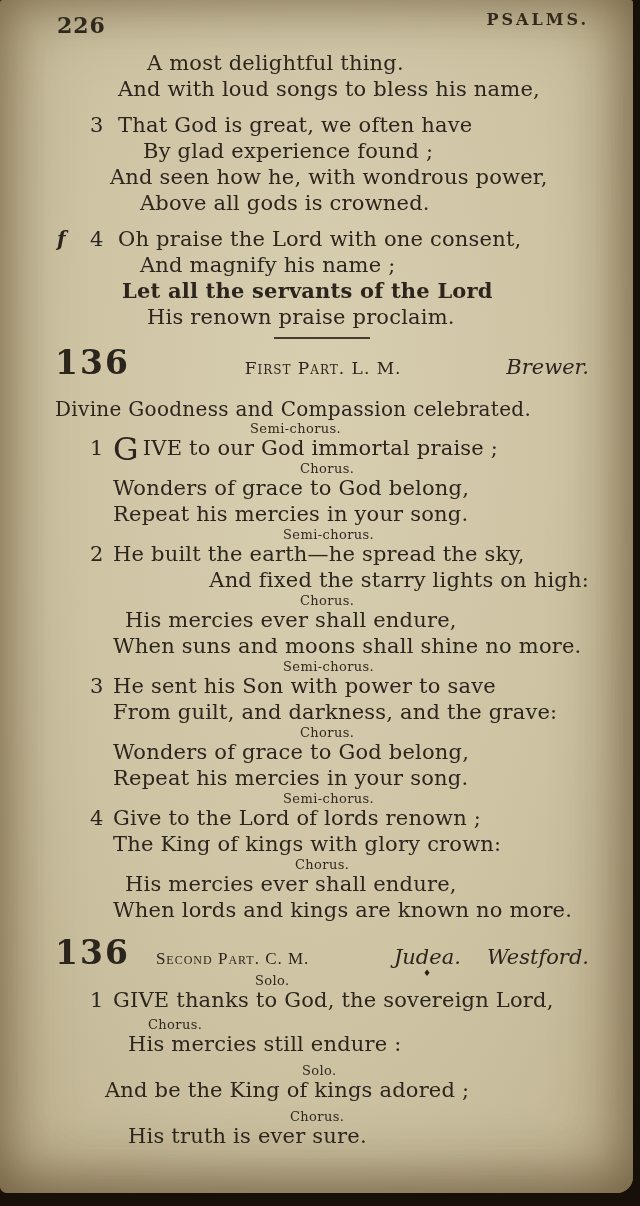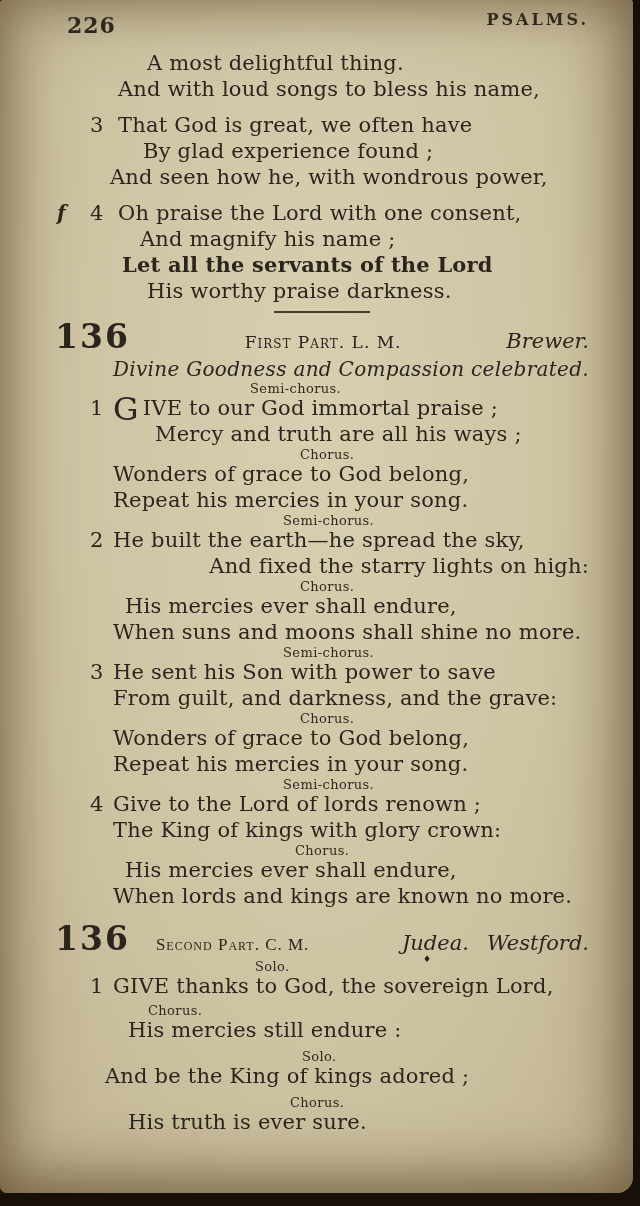--- a/index.html
+++ b/index.html
@@ -6,76 +6,76 @@
   .photo{position:relative;width:640px;height:1206px;background:#171008;
          font-family:"DejaVu Serif","Liberation Serif",serif;overflow:hidden;}
   .page{position:absolute;left:0;top:0;right:7px;bottom:13px;
         background:radial-gradient(ellipse at 50% 35%, #d8cfb1 0%, #cec4a4 55%, #bfb291 100%);
         border-radius:3px 3px 16px 7px;color:#2b251d;}
   .vignette{position:absolute;inset:0;pointer-events:none;border-radius:inherit;
         box-shadow:inset 0 0 80px rgba(92,70,38,0.45), inset -10px -16px 50px rgba(70,50,25,0.38),
                    inset 10px 6px 40px rgba(90,68,36,0.22);}
   .content{position:relative;padding:10px 44px 0 55px;}
   .pagehead{position:relative;height:34px;margin-bottom:6px;}
-  .pagenum{position:absolute;left:12px;top:2px;font-size:22px;font-weight:bold;letter-spacing:1px;}
+  .pagenum{position:absolute;left:2px;top:2px;font-size:22px;font-weight:bold;letter-spacing:1px;}
   .booktitle{text-align:right;font-size:16px;font-weight:bold;letter-spacing:3px;padding-left:18px;}
   .vline{position:relative;font-size:21px;line-height:26px;white-space:nowrap;letter-spacing:0.2px;}
   .vnum{position:absolute;left:35px;}
   .marker{position:absolute;left:2px;font-style:italic;font-weight:bold;font-size:20px;}
   .vlabel{font-size:13px;line-height:13px;margin-top:1px;letter-spacing:0.4px;color:#2f2920;}
   .dropcap{font-size:32px;line-height:18px;display:inline-block;vertical-align:-5px;margin-right:4px;}
   .divider{width:96px;border-top:2px solid #453c2f;margin:7px auto 3px;}
   .hymn-head{display:flex;align-items:baseline;margin-top:6px;position:relative;}
   .hymn-num{font-size:33px;font-weight:bold;letter-spacing:2px;line-height:36px;}
   .hymn-mid{font-variant:small-caps;font-size:17px;letter-spacing:1px;}
   .head1 .hymn-mid{flex:1;text-align:center;padding-left:10px;}
   .hymn-tune{font-style:italic;font-size:21px;}
   .head2{margin-top:12px;}
   .head2 .hymn-mid{margin-left:26px;font-family:Liberation Serif, serif;}
-  .head2 .tunes{margin-left:auto;display:flex;gap:18px;text-align:right;}
-  .subtitle{text-align:right;font-style:italic;font-size:20px;margin-top:2px;letter-spacing:0.3px;}
+  .head2 .tunes{margin-left:auto;display:flex;gap:26px;text-align:right;}
+  .subtitle{text-align:left;font-size:20px;margin-top:16px;letter-spacing:0.3px;}
   .ink-mark{position:absolute;left:368px;top:33px;font-size:9px;color:#241e16;}
 </style>
 </head>
 <body>
 
 <div class="photo">
   <div class="page">
     <div class="content">
 
       <div class="pagehead">
         <span class="pagenum">226</span>
         <div class="booktitle">PSALMS.</div>
       </div>
 
       <div class="section-a">
           <div class="vline" style="padding-left: 92px;">A most delightful thing.</div>
           <div class="vline" style="padding-left: 63px;">And with loud songs to bless his name,</div>
           <div class="vline" style="margin-top: 10px; padding-left: 63px;"><span class="vnum">3</span>That God is great, we often have</div>
           <div class="vline" style="padding-left: 88px;">By glad experience found ;</div>
           <div class="vline" style="padding-left: 55px;">And seen how he, with wondrous power,</div>
+          <div class="vline" style="padding-left: 85px;">Above all gods is crowned.</div>
           <div class="vline" style="margin-top: 10px; padding-left: 63px;"><span class="marker">f</span><span class="vnum">4</span>Oh praise the Lord with one consent,</div>
           <div class="vline" style="padding-left: 85px;">And magnify his name ;</div>
           <div class="vline" style="padding-left: 67px; font-weight: bold;">Let all the servants of the Lord</div>
-          <div class="vline" style="padding-left: 92px;">His worthy praise darkness.</div>
+          <div class="vline" style="padding-left: 92px;">His renown praise proclaim.</div>
         </div>
 
       <div class="divider"></div>
 
       <div class="hymn-head head1">
         <span class="hymn-num">136</span>
         <span class="hymn-mid">First Part.  L. M.</span>
         <span class="hymn-tune">Brewer.</span>
       </div>
       <div class="subtitle">Divine Goodness and Compassion celebrated.</div>
 
       <div class="hymn-body">
           <div class="vlabel" style="padding-left: 195px;">Semi-chorus.</div>
           <div class="vline" style="padding-left: 58px;"><span class="vnum">1</span><span class="dropcap">G</span>IVE to our God immortal praise ;</div>
-          <div class="vline" style="padding-left: 100px;">Mercy and truth are all his ways ;</div>
           <div class="vlabel" style="padding-left: 245px;">Chorus.</div>
           <div class="vline" style="padding-left: 58px;">Wonders of grace to God belong,</div>
           <div class="vline" style="padding-left: 58px;">Repeat his mercies in your song.</div>
           <div class="vlabel" style="padding-left: 228px;">Semi-chorus.</div>
           <div class="vline" style="padding-left: 58px;"><span class="vnum">2</span>He built the earth—he spread the sky,</div>
           <div class="vline" style="padding-left: 58px; text-align: right;">And fixed the starry lights on high:</div>
           <div class="vlabel" style="padding-left: 245px;">Chorus.</div>
           <div class="vline" style="padding-left: 70px;">His mercies ever shall endure,</div>
           <div class="vline" style="padding-left: 58px;">When suns and moons shall shine no more.</div>
           <div class="vlabel" style="padding-left: 228px;">Semi-chorus.</div>

